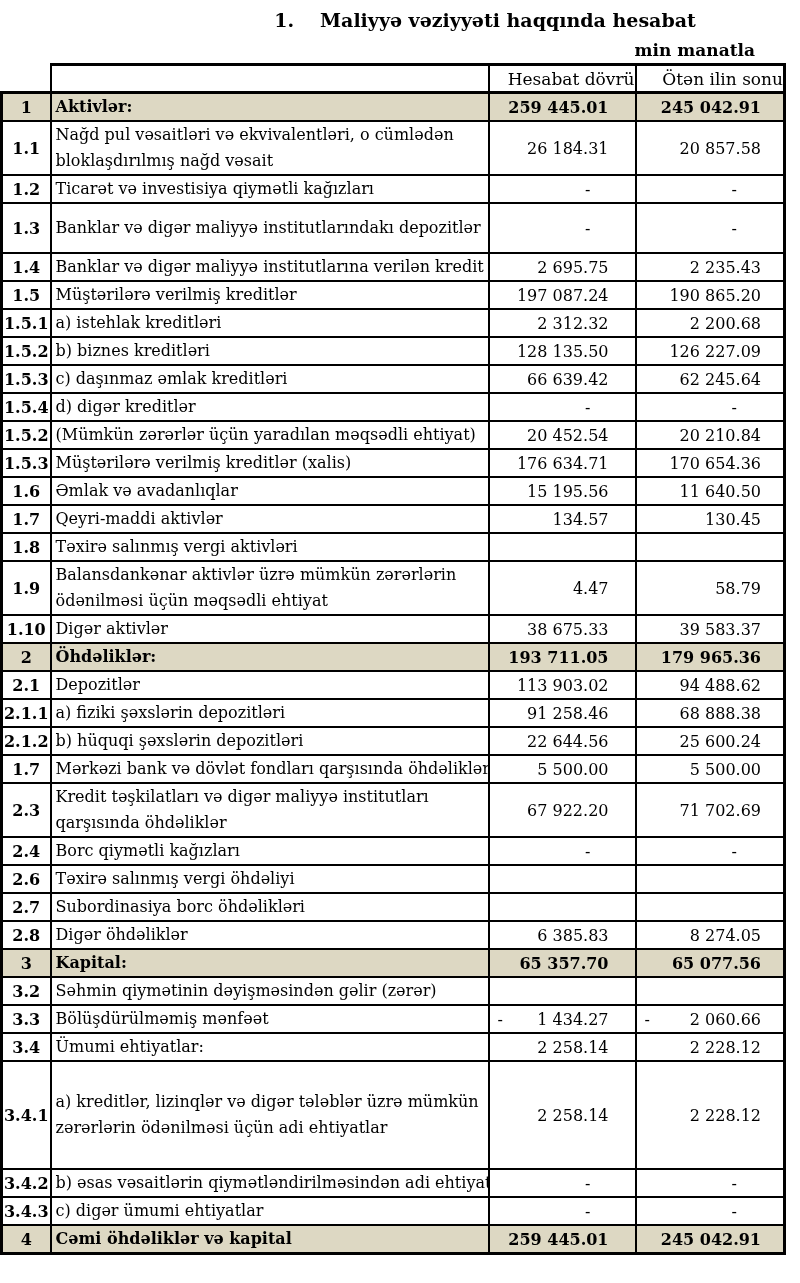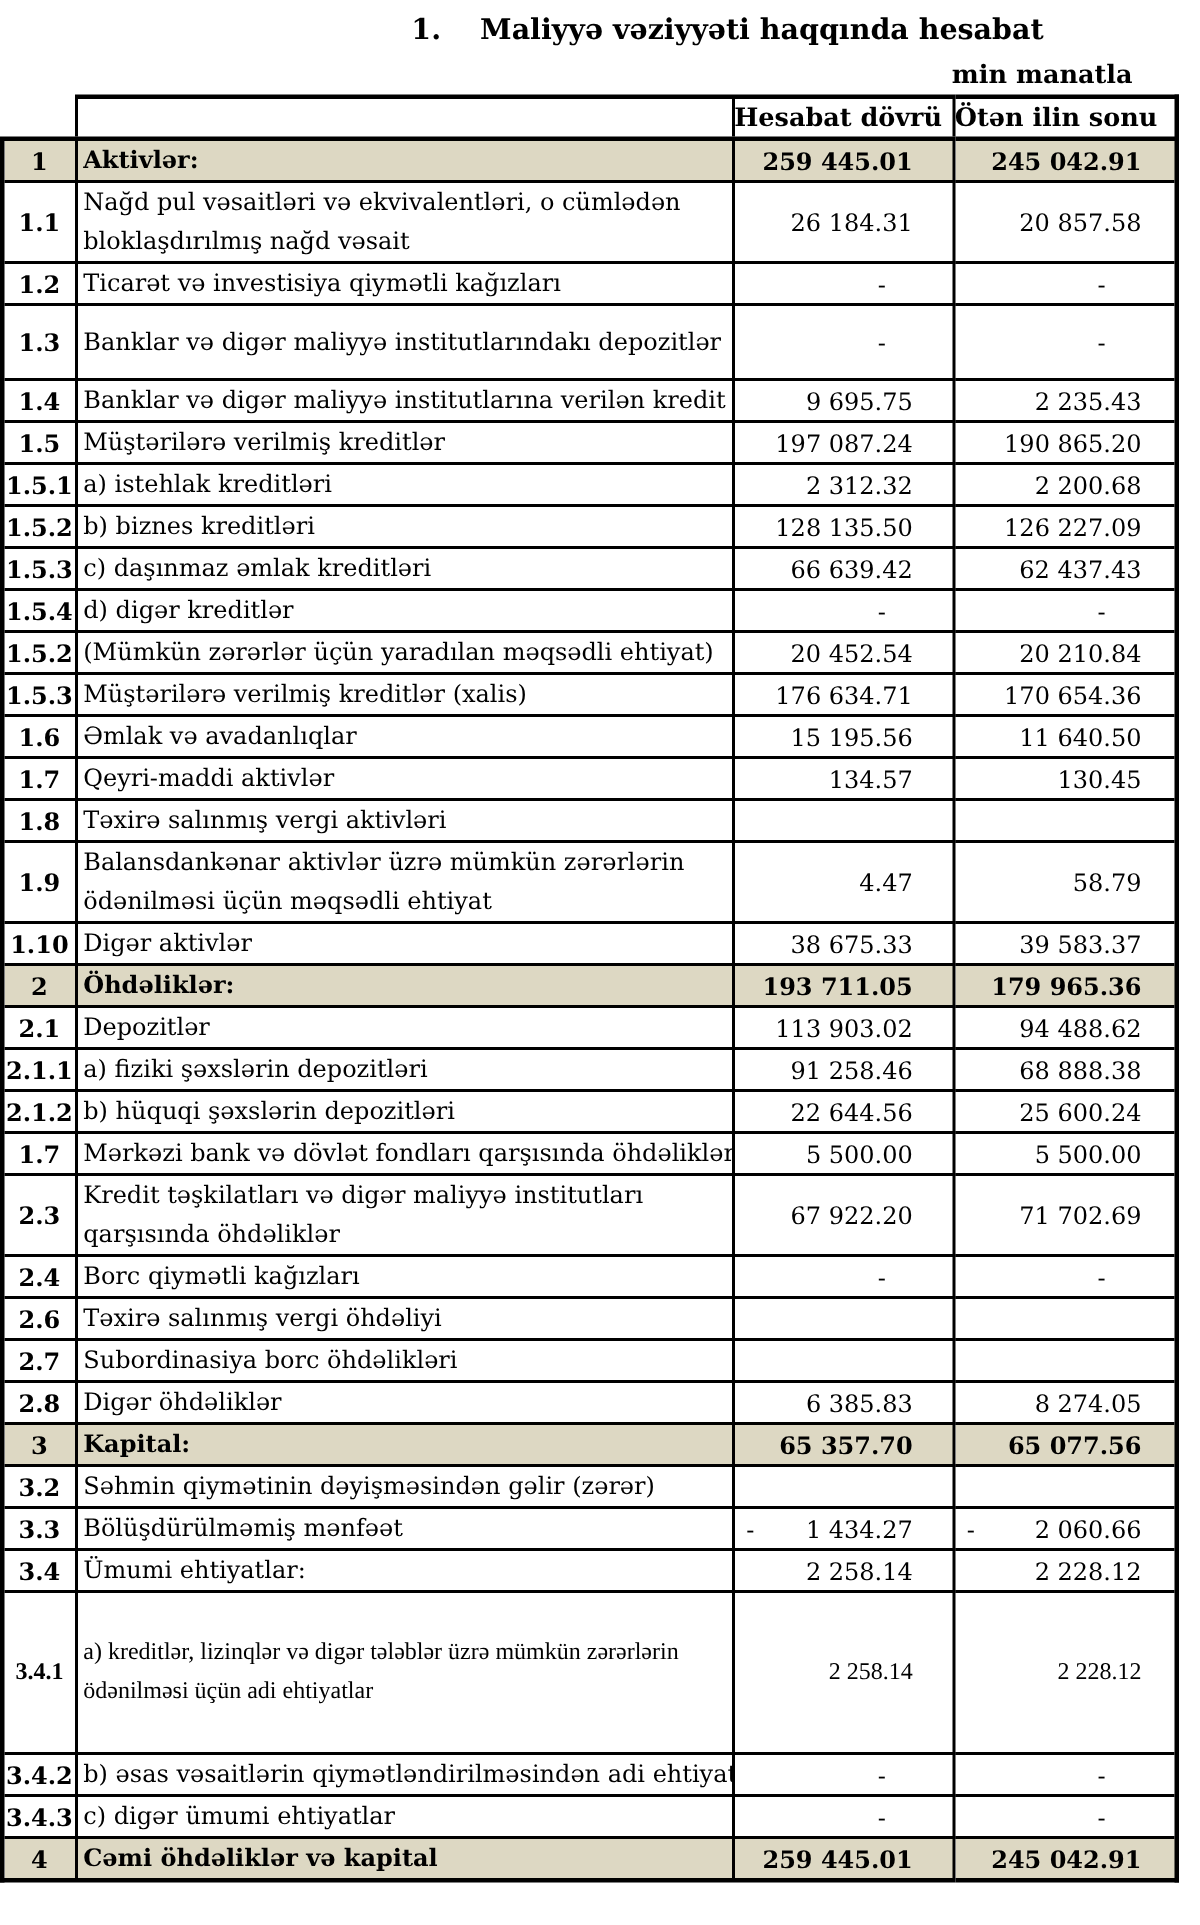--- a/index.html
+++ b/index.html
@@ -49,29 +49,29 @@
   }
   
   tr td:first-child{border-left-width:3px;}
   tr td:last-child{border-right-width:3px;}
   tr.header-row td{border-top-width:3px;border-bottom-width:3px;}
   tr:last-child td{border-bottom-width:3px;}
   
   tr.header-row{height:28px;}
   tr.header-row td.h-num{border-top:none;border-left:none;background:#fff;}
   td.h-val{
-    text-align:left;
-    font-weight:bold;
+    text-align:right;
+    font-weight:normal;
     font-size:17px;
   }
   
   tr.rh-s{height:25px;}
   tr.rh-m{height:50px;}
   tr.rh-l{height:53px;}
-  tr.rh-xl{height:108px;font-family:Liberation Serif, serif;}
+  tr.rh-xl{height:108px;}
   
   td.c-num{
     text-align:center;
     font-weight:bold;
     font-size:16px;
     white-space:nowrap;
   }
   td.c-label{
     padding-left:4px;
     padding-right:2px;
@@ -170,21 +170,21 @@
       <div class="vwrap">
             <span class="val">-</span>
           </div>
     </td>
   </tr>
       <tr class="rh-s">
     <td class="c-num"><span>1.4</span></td>
     <td class="c-label"><span>Banklar və digər maliyyə institutlarına verilən kredit</span></td>
     <td class="c-val c-v1">
       <div class="vwrap">
-            <span class="val">9 695.75</span>
+            <span class="val">2 695.75</span>
           </div>
     </td>
     <td class="c-val c-v2">
       <div class="vwrap">
             <span class="val">2 235.43</span>
           </div>
     </td>
   </tr>
       <tr class="rh-s">
     <td class="c-num"><span>1.5</span></td>
@@ -231,21 +231,21 @@
       <tr class="rh-s">
     <td class="c-num"><span>1.5.3</span></td>
     <td class="c-label"><span>c) daşınmaz əmlak kreditləri</span></td>
     <td class="c-val c-v1">
       <div class="vwrap">
             <span class="val">66 639.42</span>
           </div>
     </td>
     <td class="c-val c-v2">
       <div class="vwrap">
-            <span class="val">62 437.43</span>
+            <span class="val">62 245.64</span>
           </div>
     </td>
   </tr>
       <tr class="rh-s">
     <td class="c-num"><span>1.5.4</span></td>
     <td class="c-label"><span>d) digər kreditlər</span></td>
     <td class="c-val c-v1 dash">
       <div class="vwrap">
             <span class="val">-</span>
           </div>

